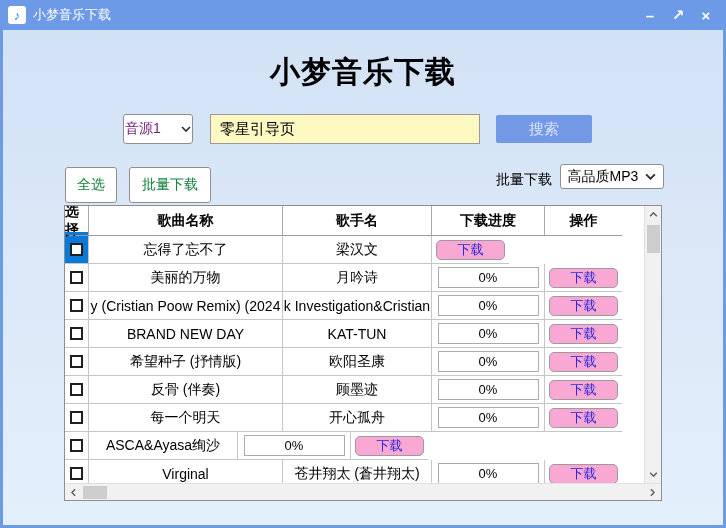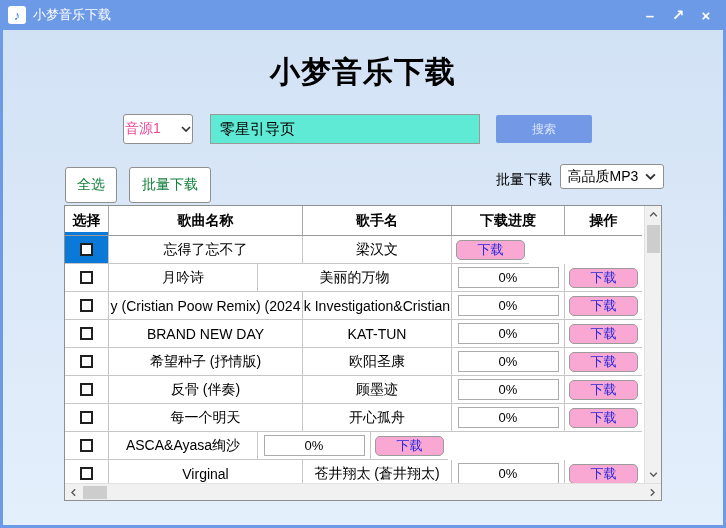--- a/index.html
+++ b/index.html
@@ -12,41 +12,41 @@
   .title-text { color:#fff; font-size:13px; margin-left:7px; }
   .win-controls { position:absolute; right:6px; top:0; height:30px; display:flex; align-items:center; }
   .win-btn { width:28px; height:30px; display:flex; align-items:center; justify-content:center; color:#fff; font-size:15px; font-weight:bold; cursor:default; }
 
   
   .content { position:absolute; left:3px; top:30px; width:720px; height:495px; background:linear-gradient(180deg,#D2E2F5 0%,#DCE9F8 55%,#E3EFFB 100%); }
 
   .page-title { position:absolute; left:0; top:52px; width:726px; text-align:center; font-size:30px; font-weight:bold; color:#000; letter-spacing:1px; }
 
   
-  .src-select { position:absolute; left:123px; top:114px; width:70px; height:30px; background:#fff; border:1px solid #8f8f8f; border-radius:3px; display:flex; align-items:center; justify-content:center; gap:20px; font-size:14px; color:#ec4899; }
-  .search-input { position:absolute; left:210px; top:114px; width:270px; height:30px; background:#5eead4; border:1px solid #999; font-size:15px; padding:0 9px; color:#000; font-family:"Liberation Sans","DejaVu Sans",sans-serif; }
-  .search-btn { position:absolute; left:496px; top:115px; width:96px; height:28px; background:#7398E6; border:none; border-radius:2px; color:#D9E4F8; font-size:12px; font-family:"Liberation Sans","DejaVu Sans",sans-serif; }
+  .src-select { position:absolute; left:123px; top:114px; width:70px; height:30px; background:#fff; border:1px solid #8f8f8f; border-radius:3px; display:flex; align-items:center; justify-content:center; gap:20px; font-size:14px; color:#701a75; }
+  .search-input { position:absolute; left:210px; top:114px; width:270px; height:30px; background:#fef9c3; border:1px solid #999; font-size:15px; padding:0 9px; color:#000; font-family:"Liberation Sans","DejaVu Sans",sans-serif; }
+  .search-btn { position:absolute; left:496px; top:115px; width:96px; height:28px; background:#7398E6; border:none; border-radius:2px; color:#D9E4F8; font-size:15px; font-family:"Liberation Sans","DejaVu Sans",sans-serif; }
 
   
   .tb-btn { position:absolute; top:167px; height:36px; background:#fff; border:1px solid #8f8f8f; border-radius:3px; font-size:14px; color:#15803d; font-family:"Liberation Sans","DejaVu Sans",sans-serif; }
   .btn-all { left:65px;  width:52px; }
   .btn-batch { left:129px; width:82px; }
   .btn-dir { left:223px; width:82px;margin-top:41px; }
   .quality-label { position:absolute; left:496px; top:171px; font-size:14px; color:#000; }
   .quality-select { position:absolute; left:560px; top:164px; width:104px; height:25px; background:#fff; border:1px solid #8f8f8f; border-radius:3px; display:flex; align-items:center; justify-content:center; gap:7px; font-size:14px; color:#000; }
 
   
   .grid { position:absolute; left:64px; top:205px; width:598px; height:296px; background:#fff; border:1px solid #8f8f8f; }
   .grid-inner { position:absolute; left:0; top:0; width:579px; height:277px; overflow:hidden; }
   .thead { display:flex; height:30px; background:#fff; }
   .th { border-right:1px solid #a8a8a8; border-bottom:1px solid #9a9a9a; display:flex; align-items:center; justify-content:center; font-size:14px; font-weight:bold; color:#000; position:relative; }
   .th-underline { position:absolute; left:0; bottom:0; width:100%; height:3px; background:#0B79D7; }
   .trow { display:flex; height:28px; }
   .td { border-right:1px solid #c6c6c6; border-bottom:1px solid #c6c6c6; display:flex; align-items:center; justify-content:center; font-size:14px; color:#000; overflow:hidden; white-space:nowrap; }
-  .col-select { width:44px; }
+  .col-select { width:24px; }
   .col-song { width:194px; }
   .col-artist { width:149px; }
   .col-progress { width:113px; }
   .col-op { width:77px; border-right:none; }
   .cell-selected { background:#0B79D7; }
   .checkbox { width:13px; height:13px; background:#fff; border:2px solid #1f1f1f; }
   .pbar { position:relative; width:101px; height:21px; border:1px solid #ababab; background:#fff; }
   .pfill { position:absolute; left:0; top:0; bottom:0; background:#0E79D2; }
   .ptext { position:absolute; left:0; top:0; width:100%; height:100%; display:flex; align-items:center; justify-content:center; font-size:13px; color:#000; }
   .dlbtn { width:69px; height:20px; background:#f9a8d4; border:1px solid #9b9b9b; border-radius:5px; font-size:13px; color:#2525DC; font-family:"Liberation Sans","DejaVu Sans",sans-serif; }
@@ -117,22 +117,22 @@
     <div class="td col-song">忘得了忘不了</div>
     <div class="td col-artist">梁汉文</div>
     <div class="td col-op">
       <button class="dlbtn">下载</button>
     </div>
   </div>
         <div class="trow">
     <div class="td col-select">
       <div class="checkbox"></div>
     </div>
+    <div class="td col-song">美丽的万物</div>
     <div class="td col-artist">月吟诗</div>
-    <div class="td col-song">美丽的万物</div>
     <div class="td col-progress">
       <div class="pbar">
         <div class="pfill" style="width: 0%;"></div>
         <span class="ptext">0%</span>
       </div>
     </div>
     <div class="td col-op">
       <button class="dlbtn">下载</button>
     </div>
   </div>

